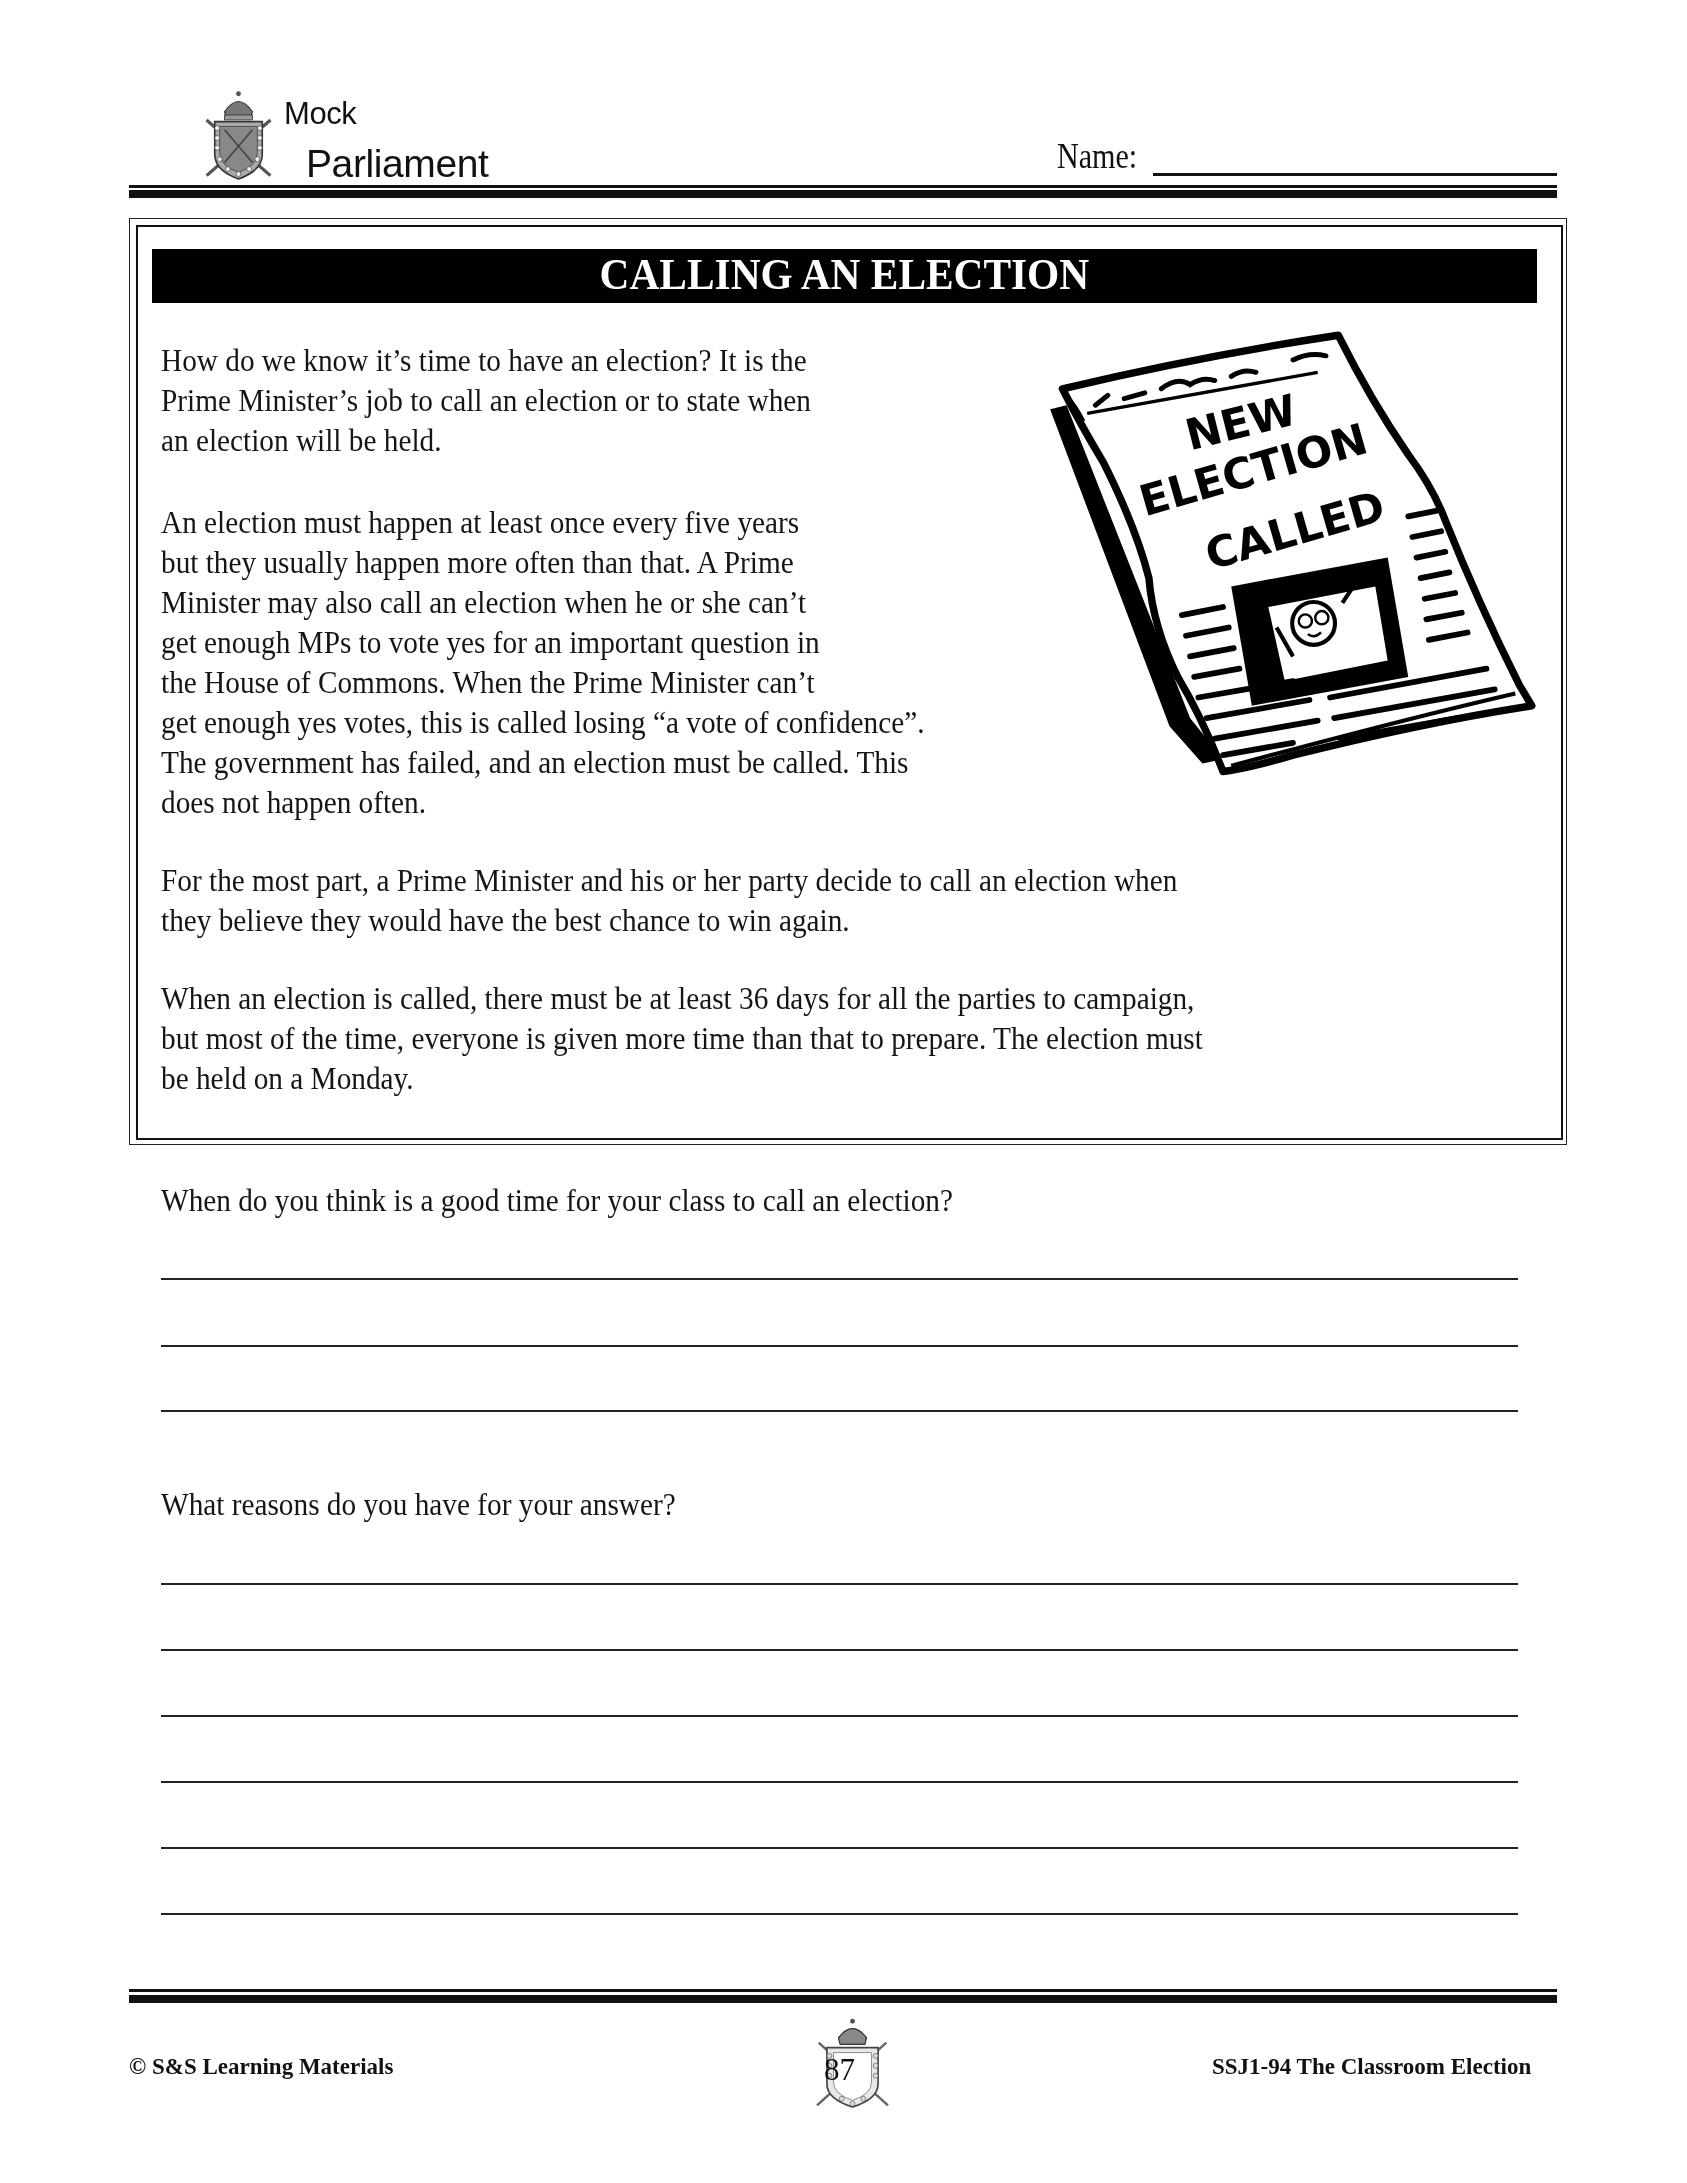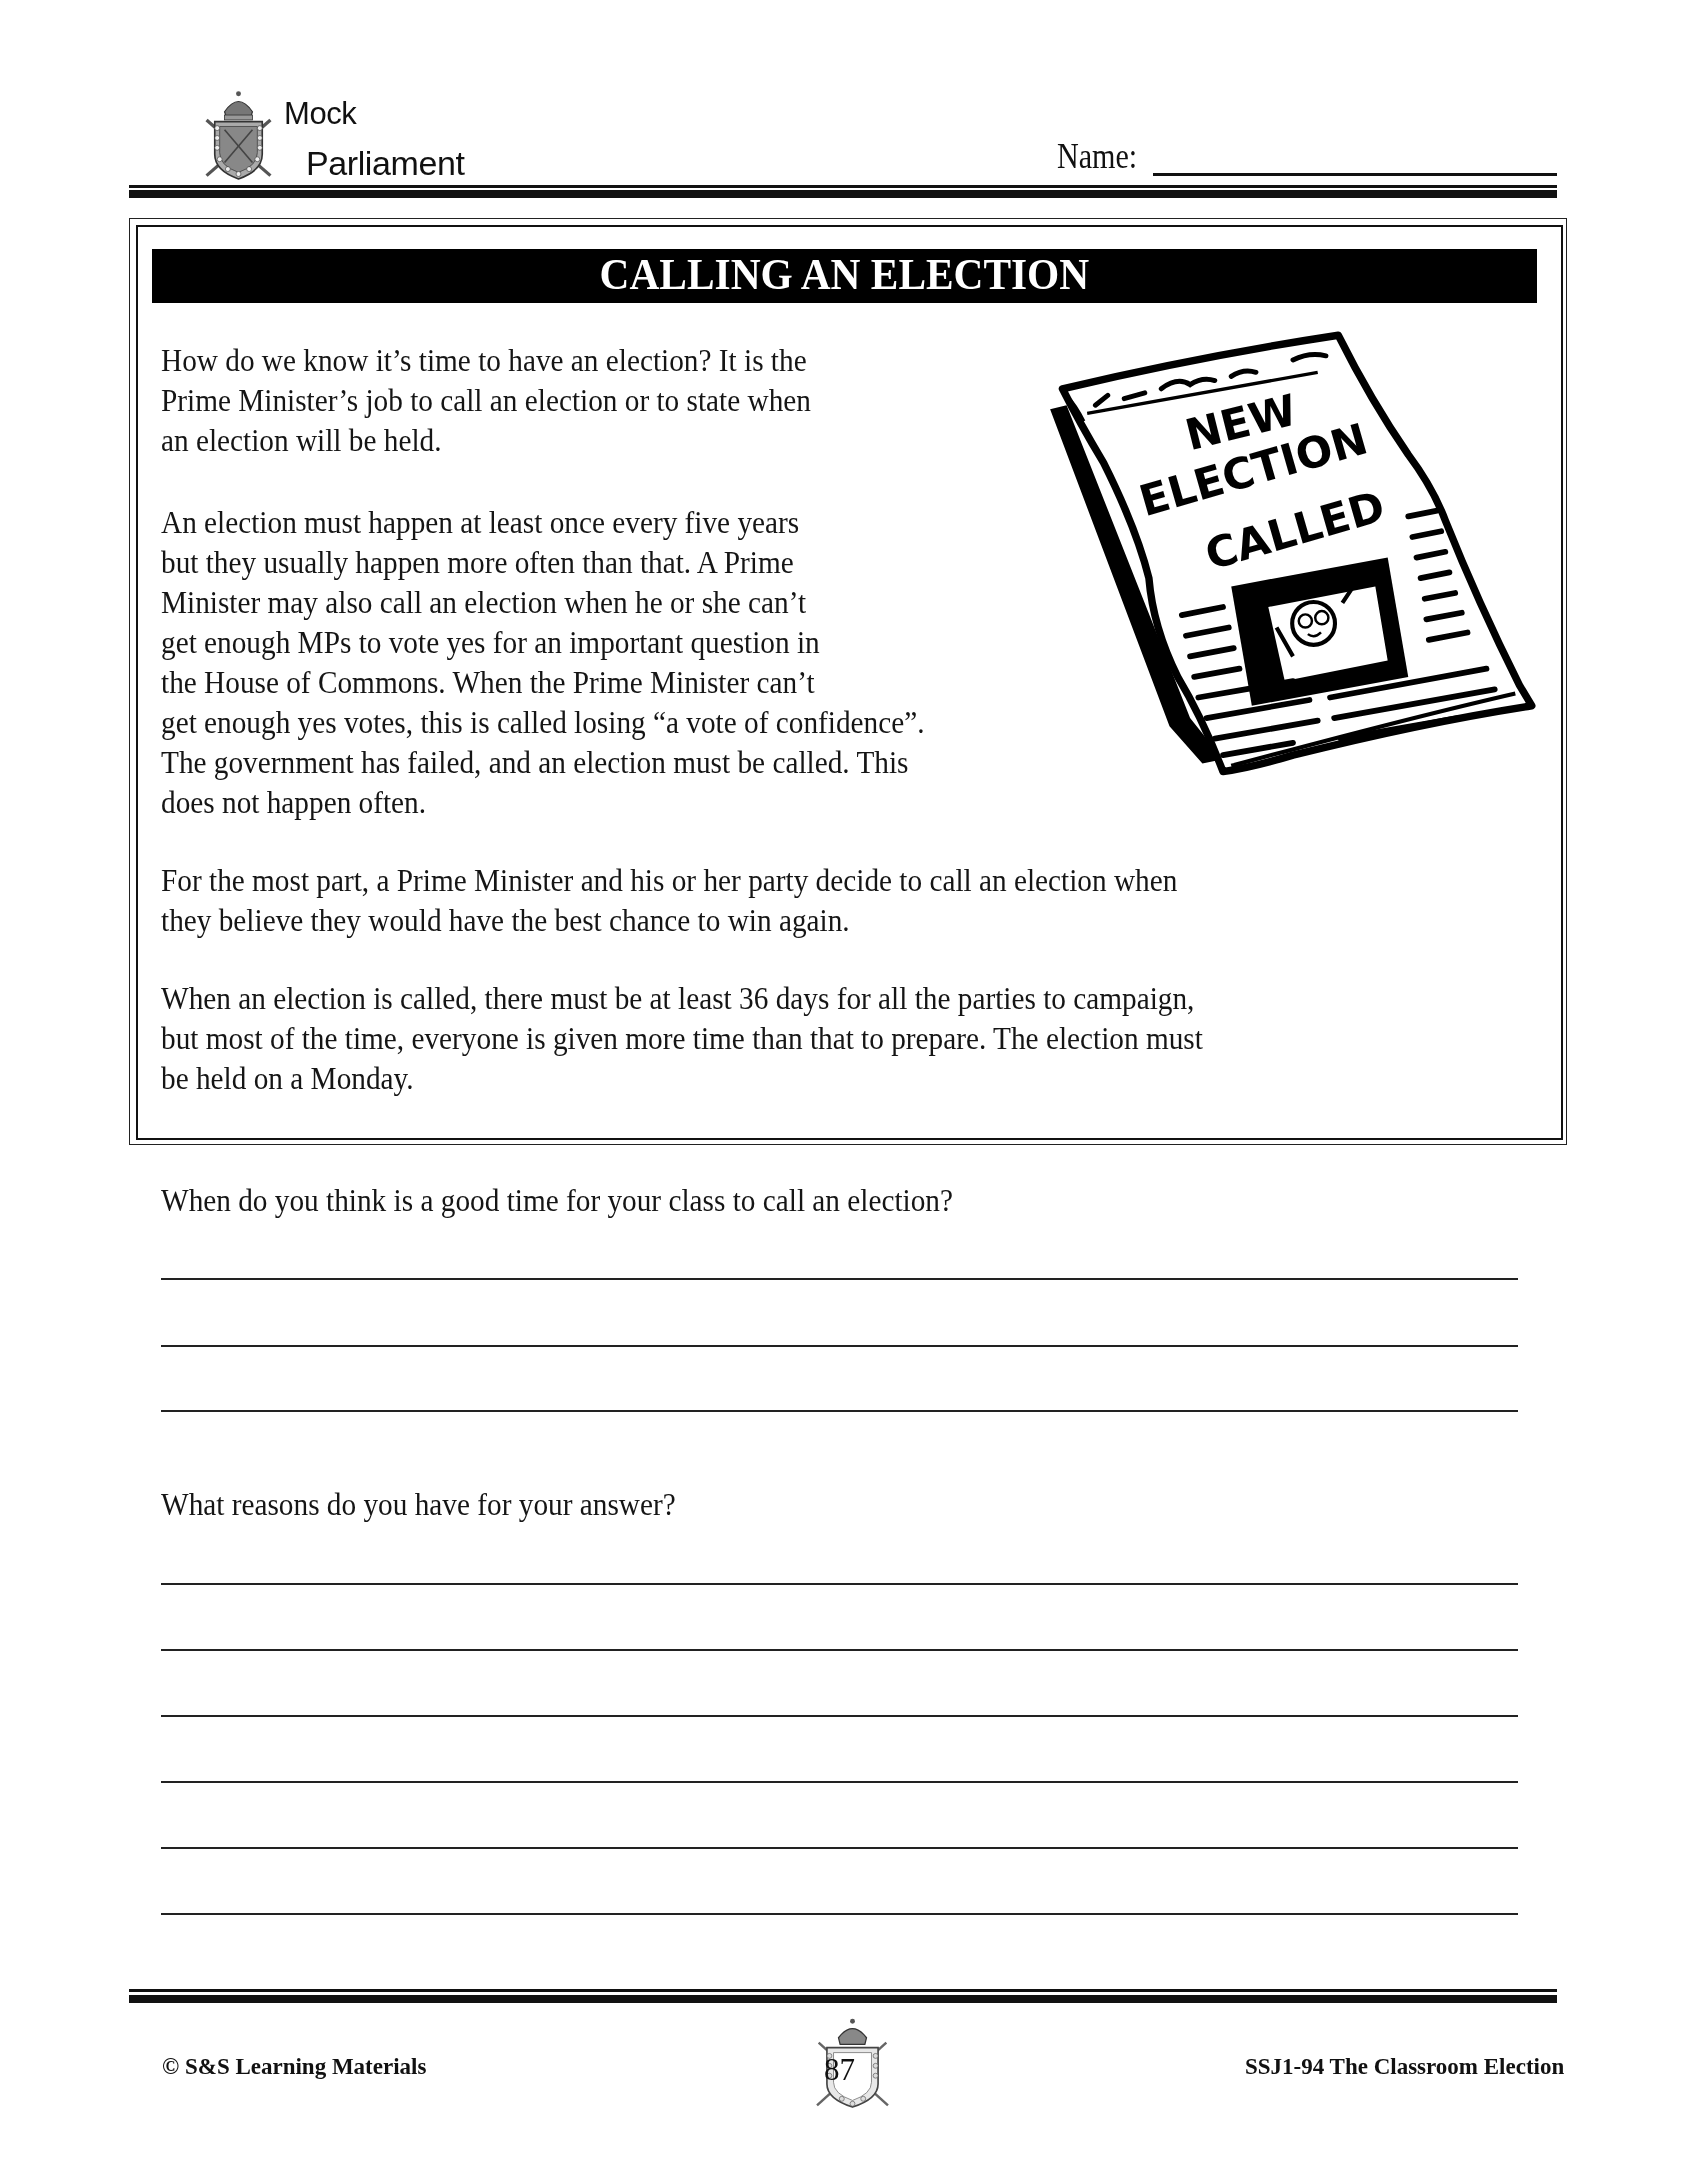--- a/index.html
+++ b/index.html
@@ -3,21 +3,21 @@
 <meta charset="utf-8">
 <style>
   html, body { margin:0; padding:0; background:#ffffff; }
   body { width:1687px; height:2183px; position:relative; overflow:hidden;
          font-family:"Liberation Serif", "DejaVu Serif", serif; color:#111; }
   .abs { position:absolute; }
 
   
   .logo { left:200px; top:87px; width:77px; height:97px; }
   .brand-mock { left:284px; top:97px; font-family:"Liberation Sans", sans-serif; font-size:31px; line-height:33px; color:#111; letter-spacing:-0.4px; }
-  .brand-parl { left:306px; top:147px; font-family:"Liberation Sans", sans-serif; font-size:34px; line-height:33px; color:#111; letter-spacing:-0.4px; }
+  .brand-parl { left:306px; top:147px; font-family:"Liberation Sans", sans-serif; font-size:39px; line-height:33px; color:#111; letter-spacing:-0.4px; }
   .name-label { left:1057px; top:138px; font-size:35px; line-height:38px; color:#111; transform:scaleX(0.86); transform-origin:left; }
   .name-line { left:1153px; top:173px; width:404px; height:2.5px; background:#111; }
   .rule-thin { height:3.3px; background:#111; }
   .rule-thick { height:8.2px; background:#111; }
 
   
   .box-outer { left:129px; top:218px; width:1438px; height:927px; border:1.6px solid #222; box-sizing:border-box; }
   .box-inner { left:136px; top:225px; width:1427px; height:915px; border:2.5px solid #111; box-sizing:border-box; }
   .title-bar { left:152px; top:249px; width:1385px; height:54px; background:#000; display:flex; align-items:flex-start; justify-content:center; }
   .title-text { color:#fff; font-weight:bold; font-size:44px; letter-spacing:0px; transform:scaleX(0.94); white-space:nowrap; }
@@ -25,21 +25,21 @@
   .para { left:161px; font-size:30.5px; line-height:40px; color:#151515; white-space:nowrap; transform:scaleX(0.96); transform-origin:left top; }
   .para .ln { display:block; }
 
   .newspaper { left:1046px; top:331px; width:494px; height:449px; }
 
   
   .q { left:161px; font-size:30.5px; line-height:40px; color:#151515; white-space:nowrap; transform:scaleX(0.96); transform-origin:left top; }
   .answer-line { left:161px; width:1357px; height:1.6px; background:#222; }
 
   
-  .footer-left, .footer-right { top:2054px; font-weight:bold; font-size:23px; line-height:26px; color:#111; white-space:nowrap;margin-left:33px; }
+  .footer-left, .footer-right { top:2054px; font-weight:bold; font-size:23px; line-height:26px; color:#111; white-space:nowrap; }
   .footer-left { left:129px; }
   .footer-right { left:1212px; }
   .emblem { left:812px; top:2013px; width:81px; height:99px; }
   .page-num { left:824px; top:2054px; width:53px; font-size:31px; line-height:31px; color:#111; }
 </style>
 </head>
 <body>
 
 <div class="abs logo">
   <svg viewBox="0 0 94 118" width="77" height="97">

